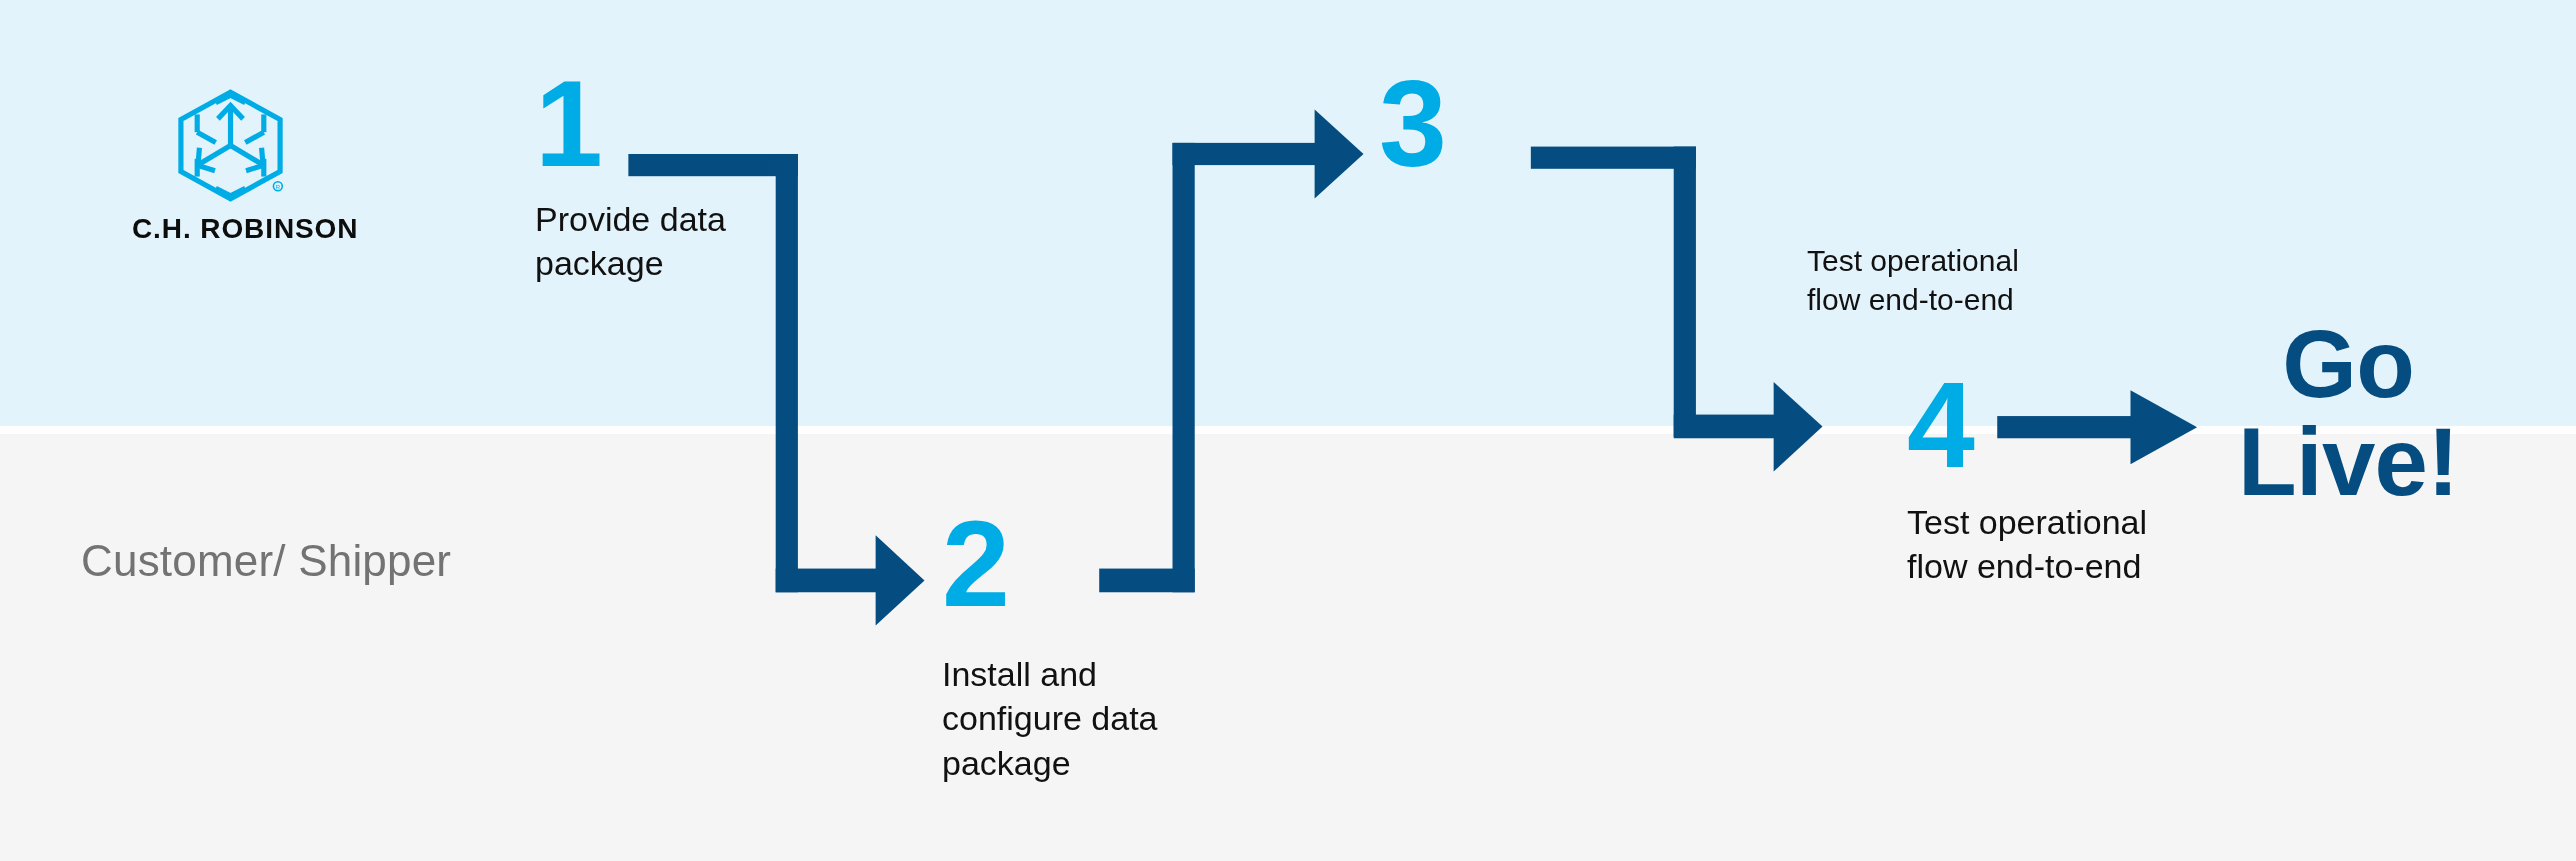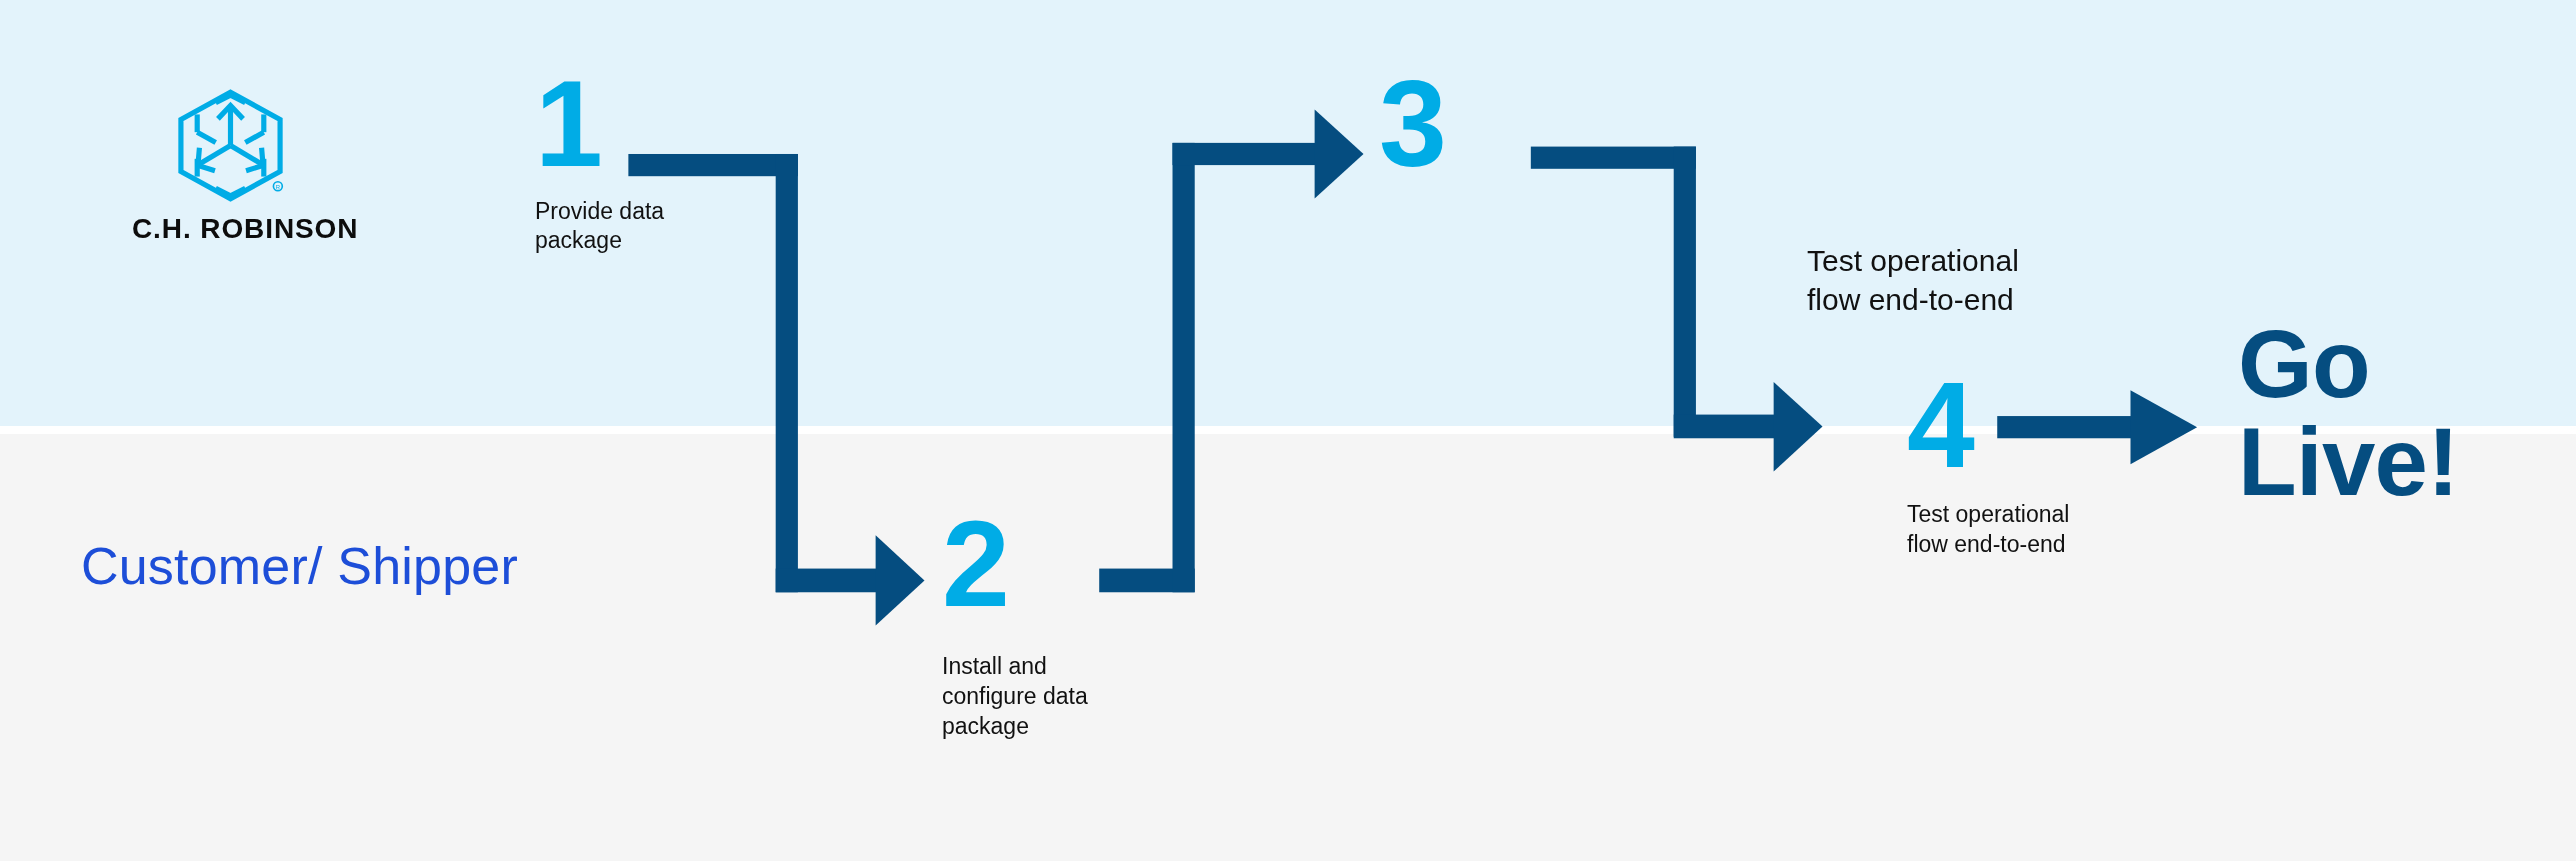--- a/index.html
+++ b/index.html
@@ -27,37 +27,37 @@
     font-weight:bold;
     font-size:28px;
     letter-spacing:0.9px;
     color:#0d0d0d;
     white-space:nowrap;
   }
 
   
   .lane-label{
     position:absolute;left:81px;top:532px;
-    font-size:52px;line-height:1.32;
-    color:#1d4ed8;
+    font-size:44px;line-height:1.32;
+    color:#737373;
     font-weight:400;
     letter-spacing:0.2px;
   }
 
   
   .step{position:absolute;}
   .step-num{
     font-size:122px;
     line-height:0.92;
     font-weight:bold;
     color:#00ace6;
     letter-spacing:-1.5px;
   }
   .step-label{
-    font-size:23px;
+    font-size:34px;
     line-height:1.3;
     color:#111111;
     font-weight:400;
     white-space:pre-line;
   }
   .plain-label{
     position:absolute;
     font-size:30px;
     line-height:1.3;
     color:#111111;
@@ -67,20 +67,21 @@
 
   
   .golive{
     position:absolute;left:2238px;top:315px;
     font-size:96px;
     line-height:1.02;
     font-weight:bold;
     color:#054d80;
     letter-spacing:-0.7px;
     white-space:pre-line;
+    text-align:center;
   }
 
   
   .conn{position:absolute;left:0;top:0;width:2576px;height:861px;pointer-events:none;}
 </style>
 </head>
 <body>
 
 <div id="stage">
 

